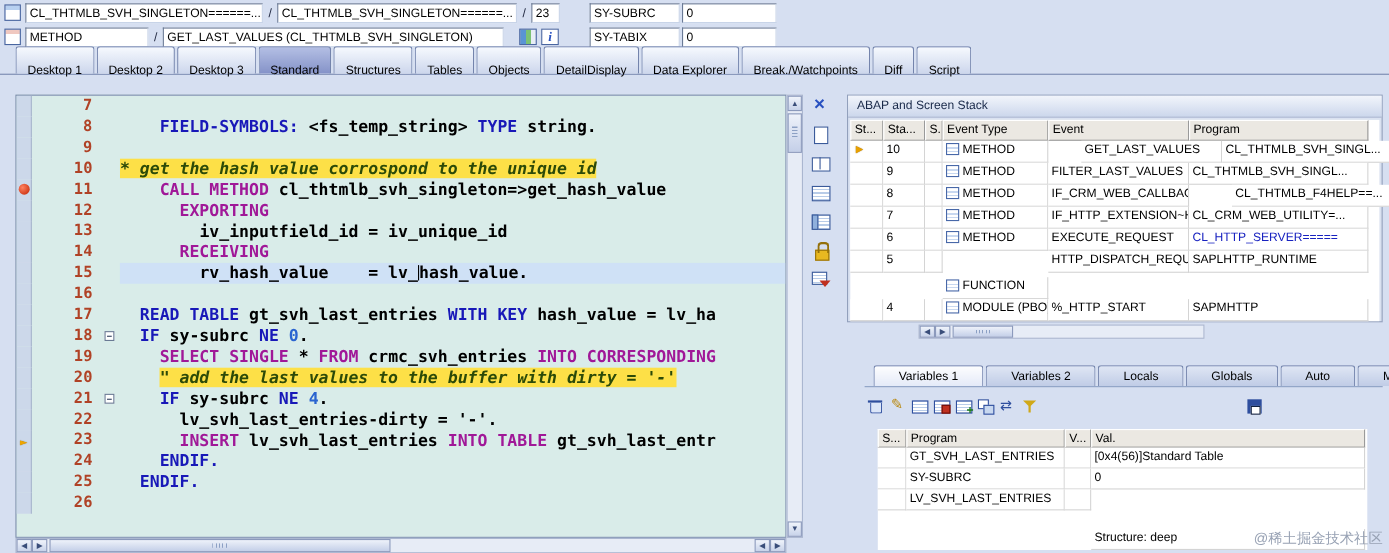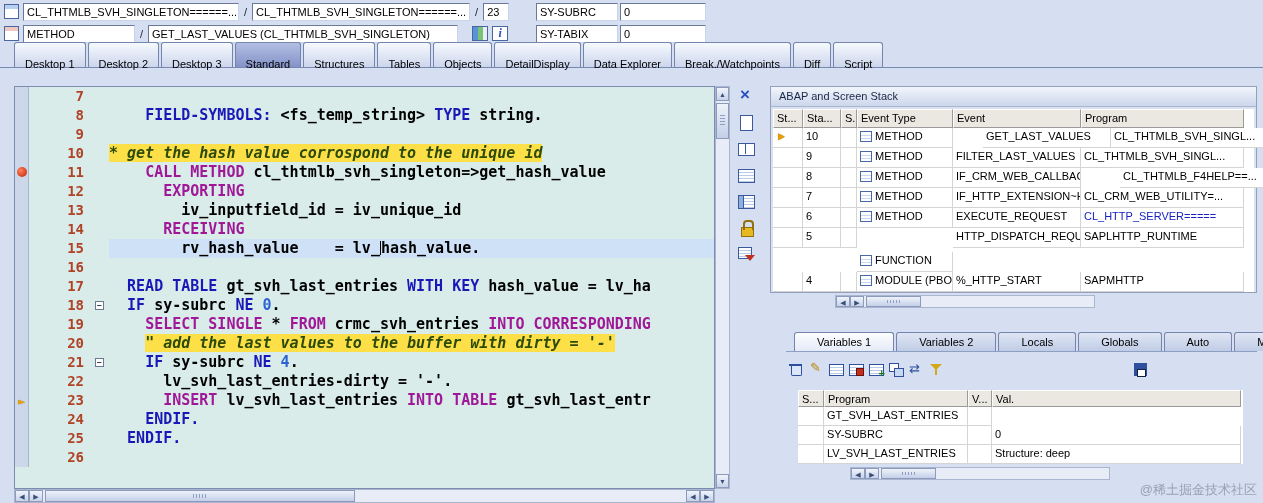--- a/index.html
+++ b/index.html
@@ -304,32 +304,33 @@
           <span class="tcell" style="width: 26px;">S...</span>
           <span class="tcell" style="width: 144px;">Program</span>
           <span class="tcell" style="width: 24px;">V...</span>
           <span class="tcell" style="width: 249px;">Val.</span>
         </div>
       <div>
           <div class="trowt">
             <span class="tcell" style="width: 26px;"></span>
             <span class="tcell" style="width: 144px;">GT_SVH_LAST_ENTRIES</span>
             <span class="tcell" style="width: 24px;"></span>
+            <span class="tcell" style="width: 249px;">[0x4(56)]Standard Table</span>
           </div>
           <div class="trowt">
             <span class="tcell" style="width: 26px;"></span>
             <span class="tcell" style="width: 144px;">SY-SUBRC</span>
             <span class="tcell" style="width: 24px;"></span>
             <span class="tcell" style="width: 249px;">0</span>
           </div>
           <div class="trowt">
             <span class="tcell" style="width: 26px;"></span>
             <span class="tcell" style="width: 144px;">LV_SVH_LAST_ENTRIES</span>
             <span class="tcell" style="width: 24px;"></span>
-            <span class="tcell" style="width: 249px;">Structure: deep</span>
+            <span class="tcell" style="width: 249px; margin-top: 36px;">Structure: deep</span>
           </div>
         </div>
     </div>
     <div class="hsb panel-hsb">
         <span class="sbtn">◀</span>
         <span class="sbtn">▶</span>
         <span class="strack">
           <span class="sthumb" style="left: 2px; width: 55px;"></span>
         </span>
       </div>

